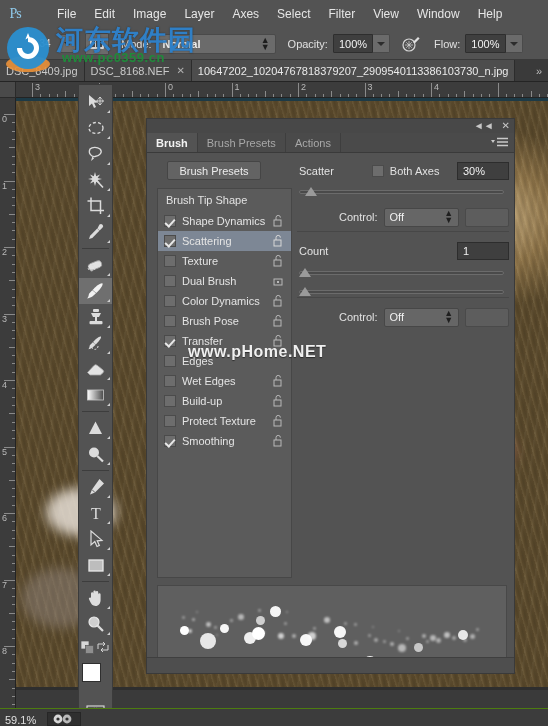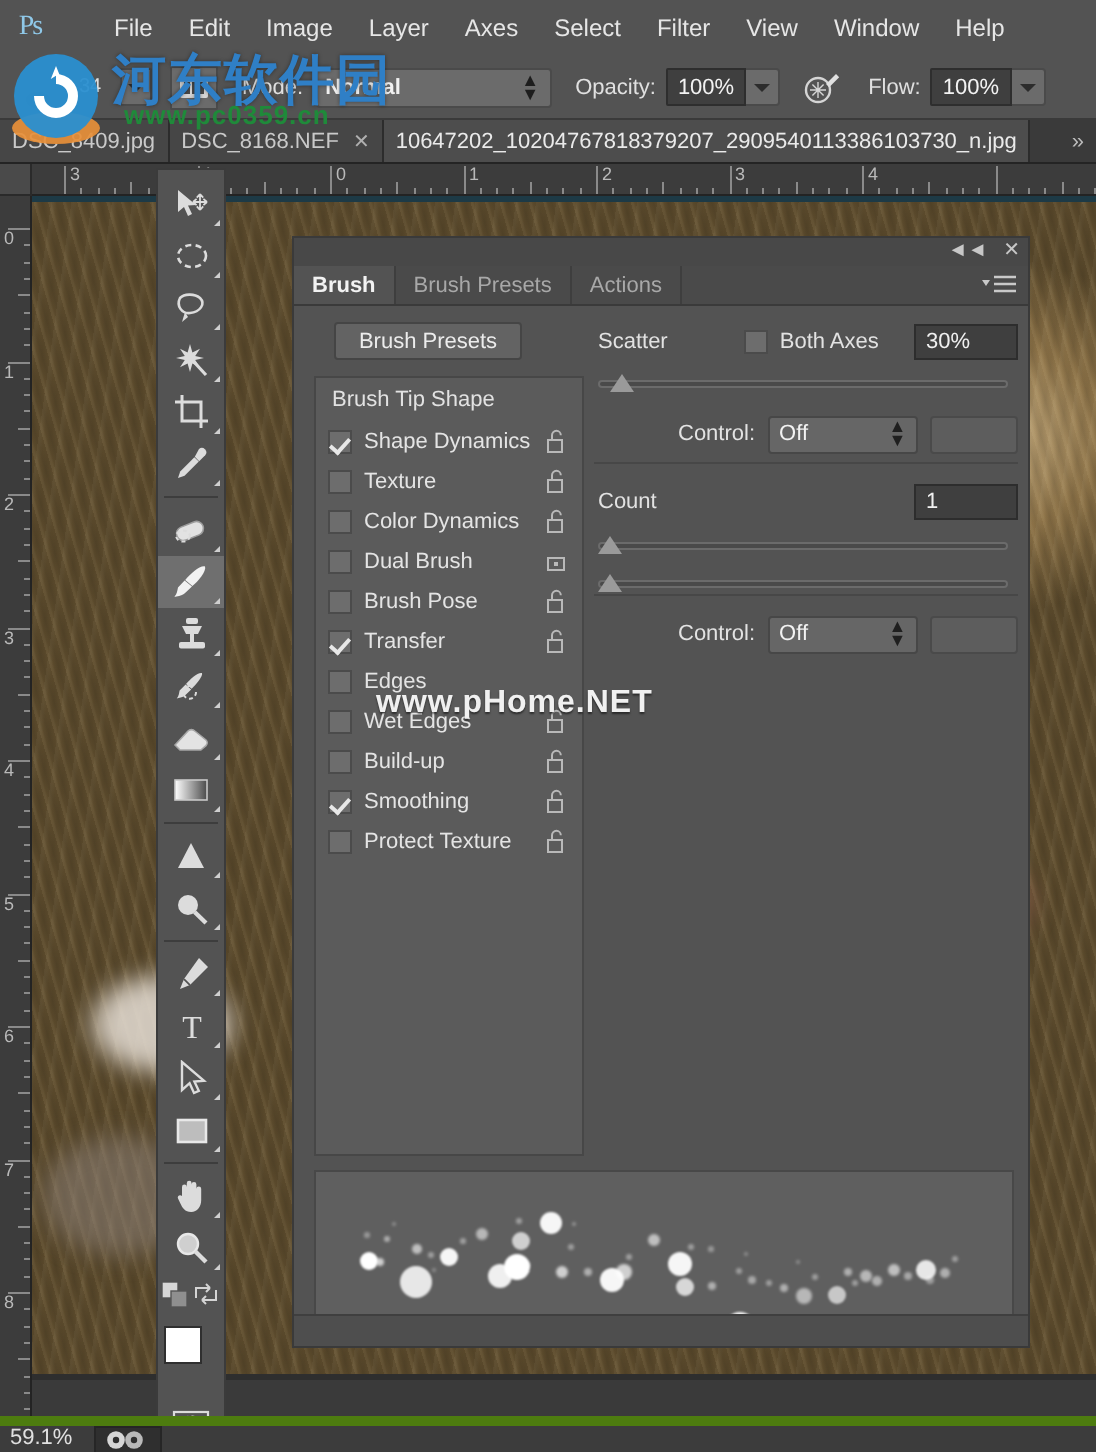--- a/index.html
+++ b/index.html
@@ -323,22 +323,22 @@
   .tooltip {
     position: absolute; left: 203px; top: 254px;
     background: #ffffcc; border: 1px solid #8e8e6a;
     padding: 2px 5px; font-size: 11px; color: #111;
     white-space: nowrap; z-index: 60;
   }
 
   
   .statusbar {
     position: absolute; left: 0; bottom: 0; width: 548px; height: 18px;
-    background: #3c3c3c; display: flex; align-items: flex-start;
-    padding-left: 5px; border-top: 5px solid #4d7c0f;
+    background: #3c3c3c; display: flex; align-items: flex-end;
+    padding-left: 5px; border-top: 1px solid #4d7c0f;
   }
   .zoomval { font-size: 11px; color: #e0e0e0; min-width: 36px; }
   .status-ico {
     width: 34px; height: 14px; background: #2f2f2f; border: 1px solid #262626;
     margin-left: 6px; display: flex; align-items: center;
     justify-content: center; gap: 1px;
   }
 
   
   .wm { position: absolute; pointer-events: none; z-index: 40; }
@@ -821,50 +821,60 @@
           <span class="chk on"></span>
           <span class="bp-row-label">Shape Dynamics</span>
           <span class="lock-ico">
             <svg width="10" height="13" viewBox="0 0 10 13">
                 <path d="M3 6 V3.6 a2.2 2.2 0 0 1 4.4 0" fill="none" stroke="#b9b9b9" stroke-width="1"></path>
                 <rect x="1" y="6" width="7" height="6" fill="none" stroke="#b9b9b9" stroke-width="1"></rect>
               </svg>
           </span>
         </div>
 
+        <div class="bp-row sel">
+          <span class="chk on"></span>
+          <span class="bp-row-label">Scattering</span>
+          <span class="lock-ico">
+            <svg width="10" height="13" viewBox="0 0 10 13">
+                <path d="M3 6 V3.6 a2.2 2.2 0 0 1 4.4 0" fill="none" stroke="#d8d8d8" stroke-width="1"></path>
+                <rect x="1" y="6" width="7" height="6" fill="none" stroke="#d8d8d8" stroke-width="1"></rect>
+              </svg>
+          </span>
+        </div>
 
         <div class="bp-row">
           <span class="chk"></span>
           <span class="bp-row-label">Texture</span>
           <span class="lock-ico">
             <svg width="10" height="13" viewBox="0 0 10 13">
                 <path d="M3 6 V3.6 a2.2 2.2 0 0 1 4.4 0" fill="none" stroke="#b9b9b9" stroke-width="1"></path>
                 <rect x="1" y="6" width="7" height="6" fill="none" stroke="#b9b9b9" stroke-width="1"></rect>
               </svg>
           </span>
         </div>
 
         <div class="bp-row">
           <span class="chk"></span>
+          <span class="bp-row-label">Dual Brush</span>
+          <span class="lock-ico">
+            <svg width="10" height="13" viewBox="0 0 10 13">
+                <rect x="1" y="5" width="8" height="6" fill="none" stroke="#b9b9b9" stroke-width="1"></rect>
+                <rect x="4" y="7" width="2" height="2" fill="#b9b9b9"></rect>
+              </svg>
+          </span>
+        </div>
+
+        <div class="bp-row">
+          <span class="chk"></span>
           <span class="bp-row-label">Color Dynamics</span>
           <span class="lock-ico">
             <svg width="10" height="13" viewBox="0 0 10 13">
                 <path d="M3 6 V3.6 a2.2 2.2 0 0 1 4.4 0" fill="none" stroke="#b9b9b9" stroke-width="1"></path>
                 <rect x="1" y="6" width="7" height="6" fill="none" stroke="#b9b9b9" stroke-width="1"></rect>
-              </svg>
-          </span>
-        </div>
-
-        <div class="bp-row">
-          <span class="chk"></span>
-          <span class="bp-row-label">Dual Brush</span>
-          <span class="lock-ico">
-            <svg width="10" height="13" viewBox="0 0 10 13">
-                <rect x="1" y="5" width="8" height="6" fill="none" stroke="#b9b9b9" stroke-width="1"></rect>
-                <rect x="4" y="7" width="2" height="2" fill="#b9b9b9"></rect>
               </svg>
           </span>
         </div>
 
         <div class="bp-row">
           <span class="chk"></span>
           <span class="bp-row-label">Brush Pose</span>
           <span class="lock-ico">
             <svg width="10" height="13" viewBox="0 0 10 13">
                 <path d="M3 6 V3.6 a2.2 2.2 0 0 1 4.4 0" fill="none" stroke="#b9b9b9" stroke-width="1"></path>
@@ -905,33 +915,33 @@
           <span class="bp-row-label">Build-up</span>
           <span class="lock-ico">
             <svg width="10" height="13" viewBox="0 0 10 13">
                 <path d="M3 6 V3.6 a2.2 2.2 0 0 1 4.4 0" fill="none" stroke="#b9b9b9" stroke-width="1"></path>
                 <rect x="1" y="6" width="7" height="6" fill="none" stroke="#b9b9b9" stroke-width="1"></rect>
               </svg>
           </span>
         </div>
 
         <div class="bp-row">
-          <span class="chk on"></span>
-          <span class="bp-row-label">Smoothing</span>
+          <span class="chk"></span>
+          <span class="bp-row-label">Protect Texture</span>
           <span class="lock-ico">
             <svg width="10" height="13" viewBox="0 0 10 13">
                 <path d="M3 6 V3.6 a2.2 2.2 0 0 1 4.4 0" fill="none" stroke="#b9b9b9" stroke-width="1"></path>
                 <rect x="1" y="6" width="7" height="6" fill="none" stroke="#b9b9b9" stroke-width="1"></rect>
               </svg>
           </span>
         </div>
 
         <div class="bp-row">
-          <span class="chk"></span>
-          <span class="bp-row-label">Protect Texture</span>
+          <span class="chk on"></span>
+          <span class="bp-row-label">Smoothing</span>
           <span class="lock-ico">
             <svg width="10" height="13" viewBox="0 0 10 13">
                 <path d="M3 6 V3.6 a2.2 2.2 0 0 1 4.4 0" fill="none" stroke="#b9b9b9" stroke-width="1"></path>
                 <rect x="1" y="6" width="7" height="6" fill="none" stroke="#b9b9b9" stroke-width="1"></rect>
               </svg>
           </span>
         </div>
       </div>
 
       <div class="bp-right">

